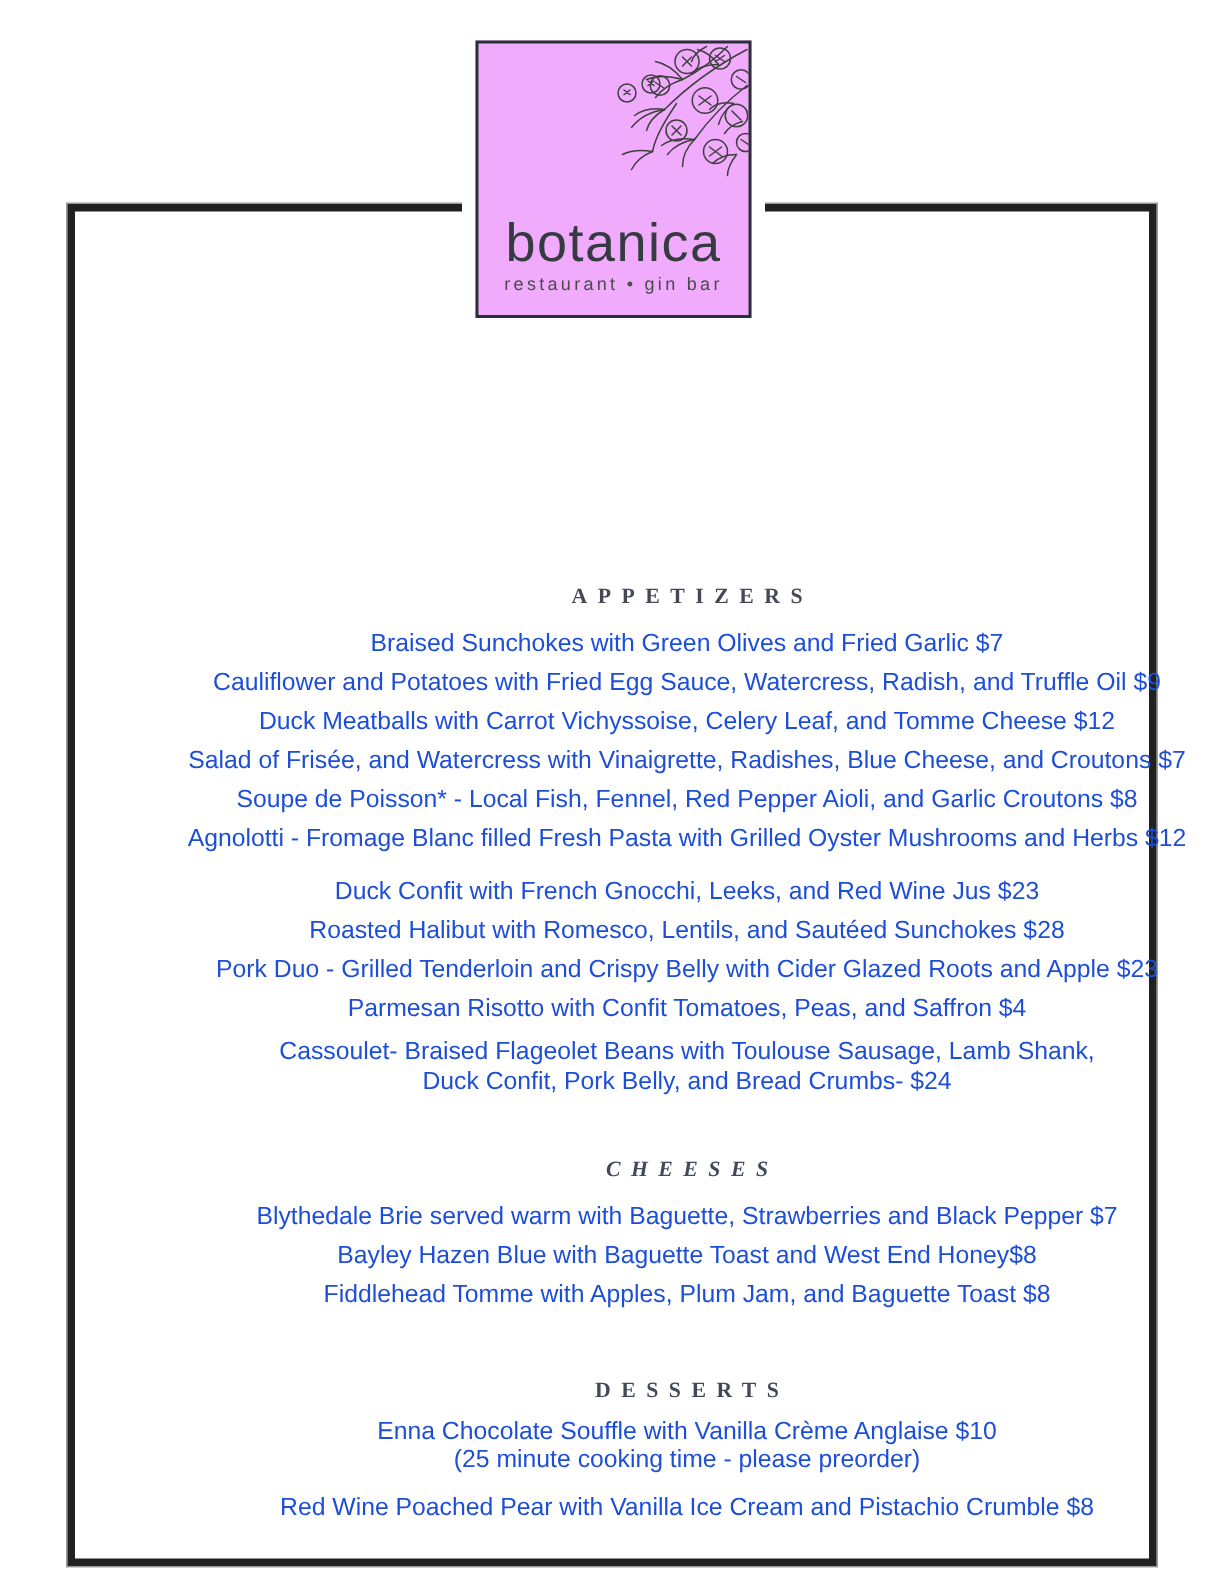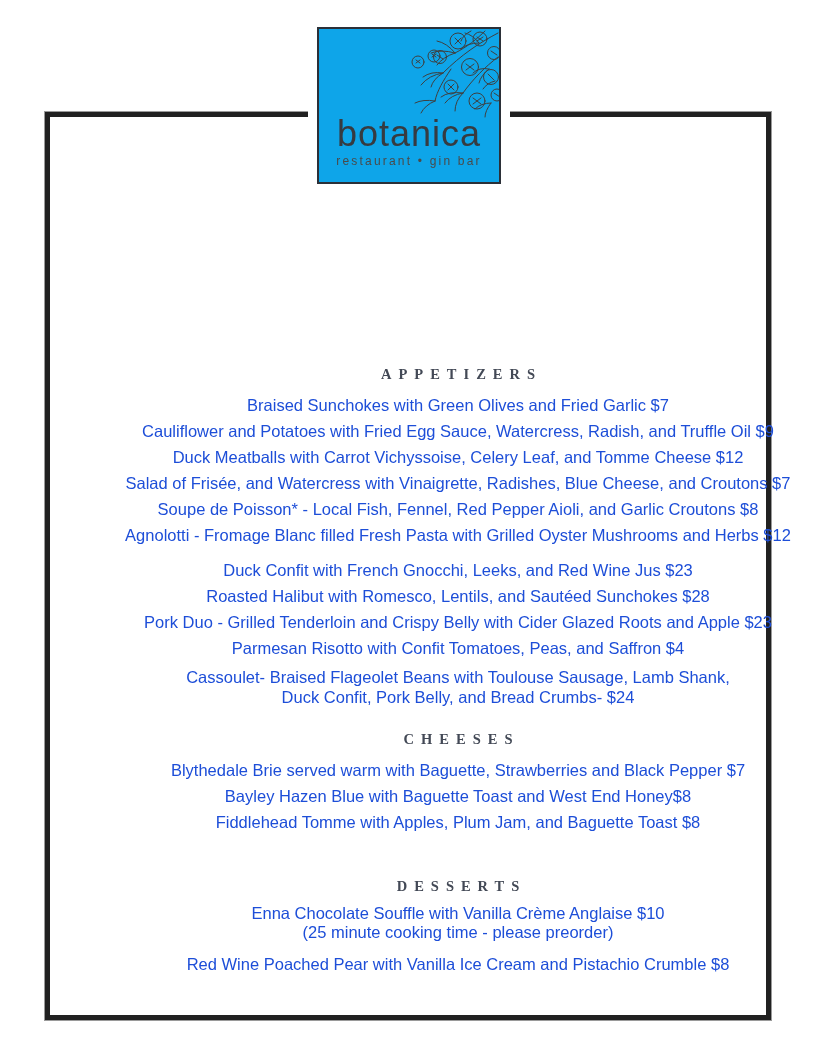--- a/index.html
+++ b/index.html
@@ -12,39 +12,39 @@
     height: 1056px;
     position: relative;
     font-family: "Liberation Sans", sans-serif;
     overflow: hidden;
   }
 
   
   .frame {
     position: absolute;
     left: 45px;
-    top: 112px;
+    top: 136px;
     width: 726px;
     height: 908px;
     border: 5px solid #212121;
     box-sizing: border-box;
     box-shadow: 0 0 0 1px #9a9a9a;
     background: #ffffff;
   }
 
   
   .logo-box {
     position: absolute;
     left: 317px;
     top: 27px;
     width: 184px;
-    height: 157px;
+    height: 185px;
     border: 2px solid #2b3038;
     box-sizing: border-box;
-    background: #0ea5e9;
+    background: #f0abfc;
     box-shadow: 0 0 0 9px #ffffff;
     z-index: 5;
     display: flex;
     flex-direction: column;
     justify-content: flex-end;
     align-items: center;
     padding-bottom: 14px;
   }
   .logo-illustration {
     position: absolute;
@@ -80,21 +80,21 @@
     font-family: "Liberation Serif", serif;
     font-weight: 700;
     font-size: 14.5px;
     letter-spacing: 7px;
     text-indent: 7px;
     color: #434956;
     line-height: 18px;
   }
   .section-title.first { margin-top: 123px; }
   .section-title.gap-sm { margin-top: 25px; }
-  .section-title.gap-md { margin-top: 23px; }
+  .section-title.gap-md { margin-top: 40px; font-style: italic; }
   .section-title.gap-lg { margin-top: 42px; }
   .items { margin-top: 9px; }
   .item {
     font-size: 16.5px;
     font-weight: 300;
     color: #1d4ed8;
     line-height: 26px;
   }
   .item.two-line {
     line-height: 20px;

